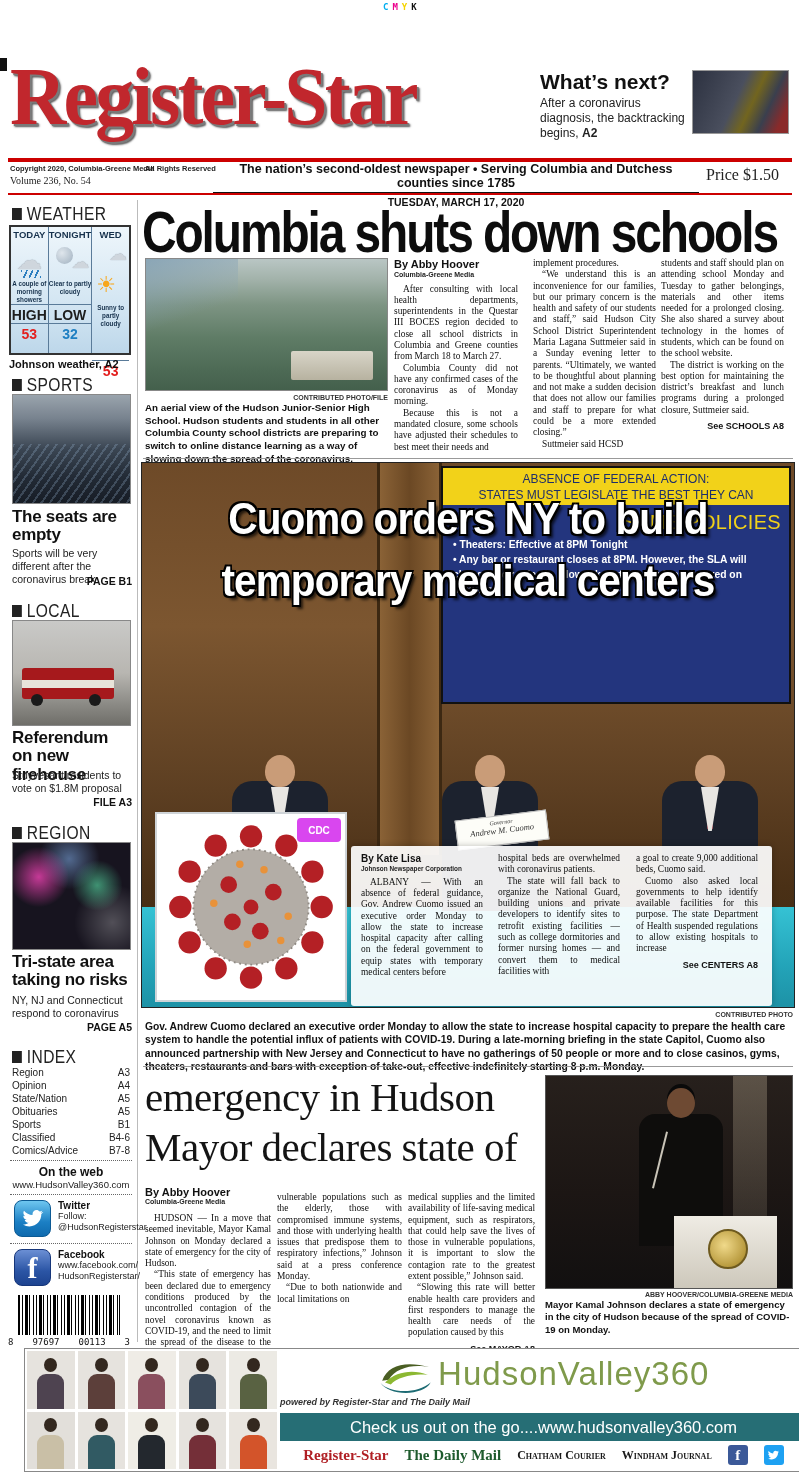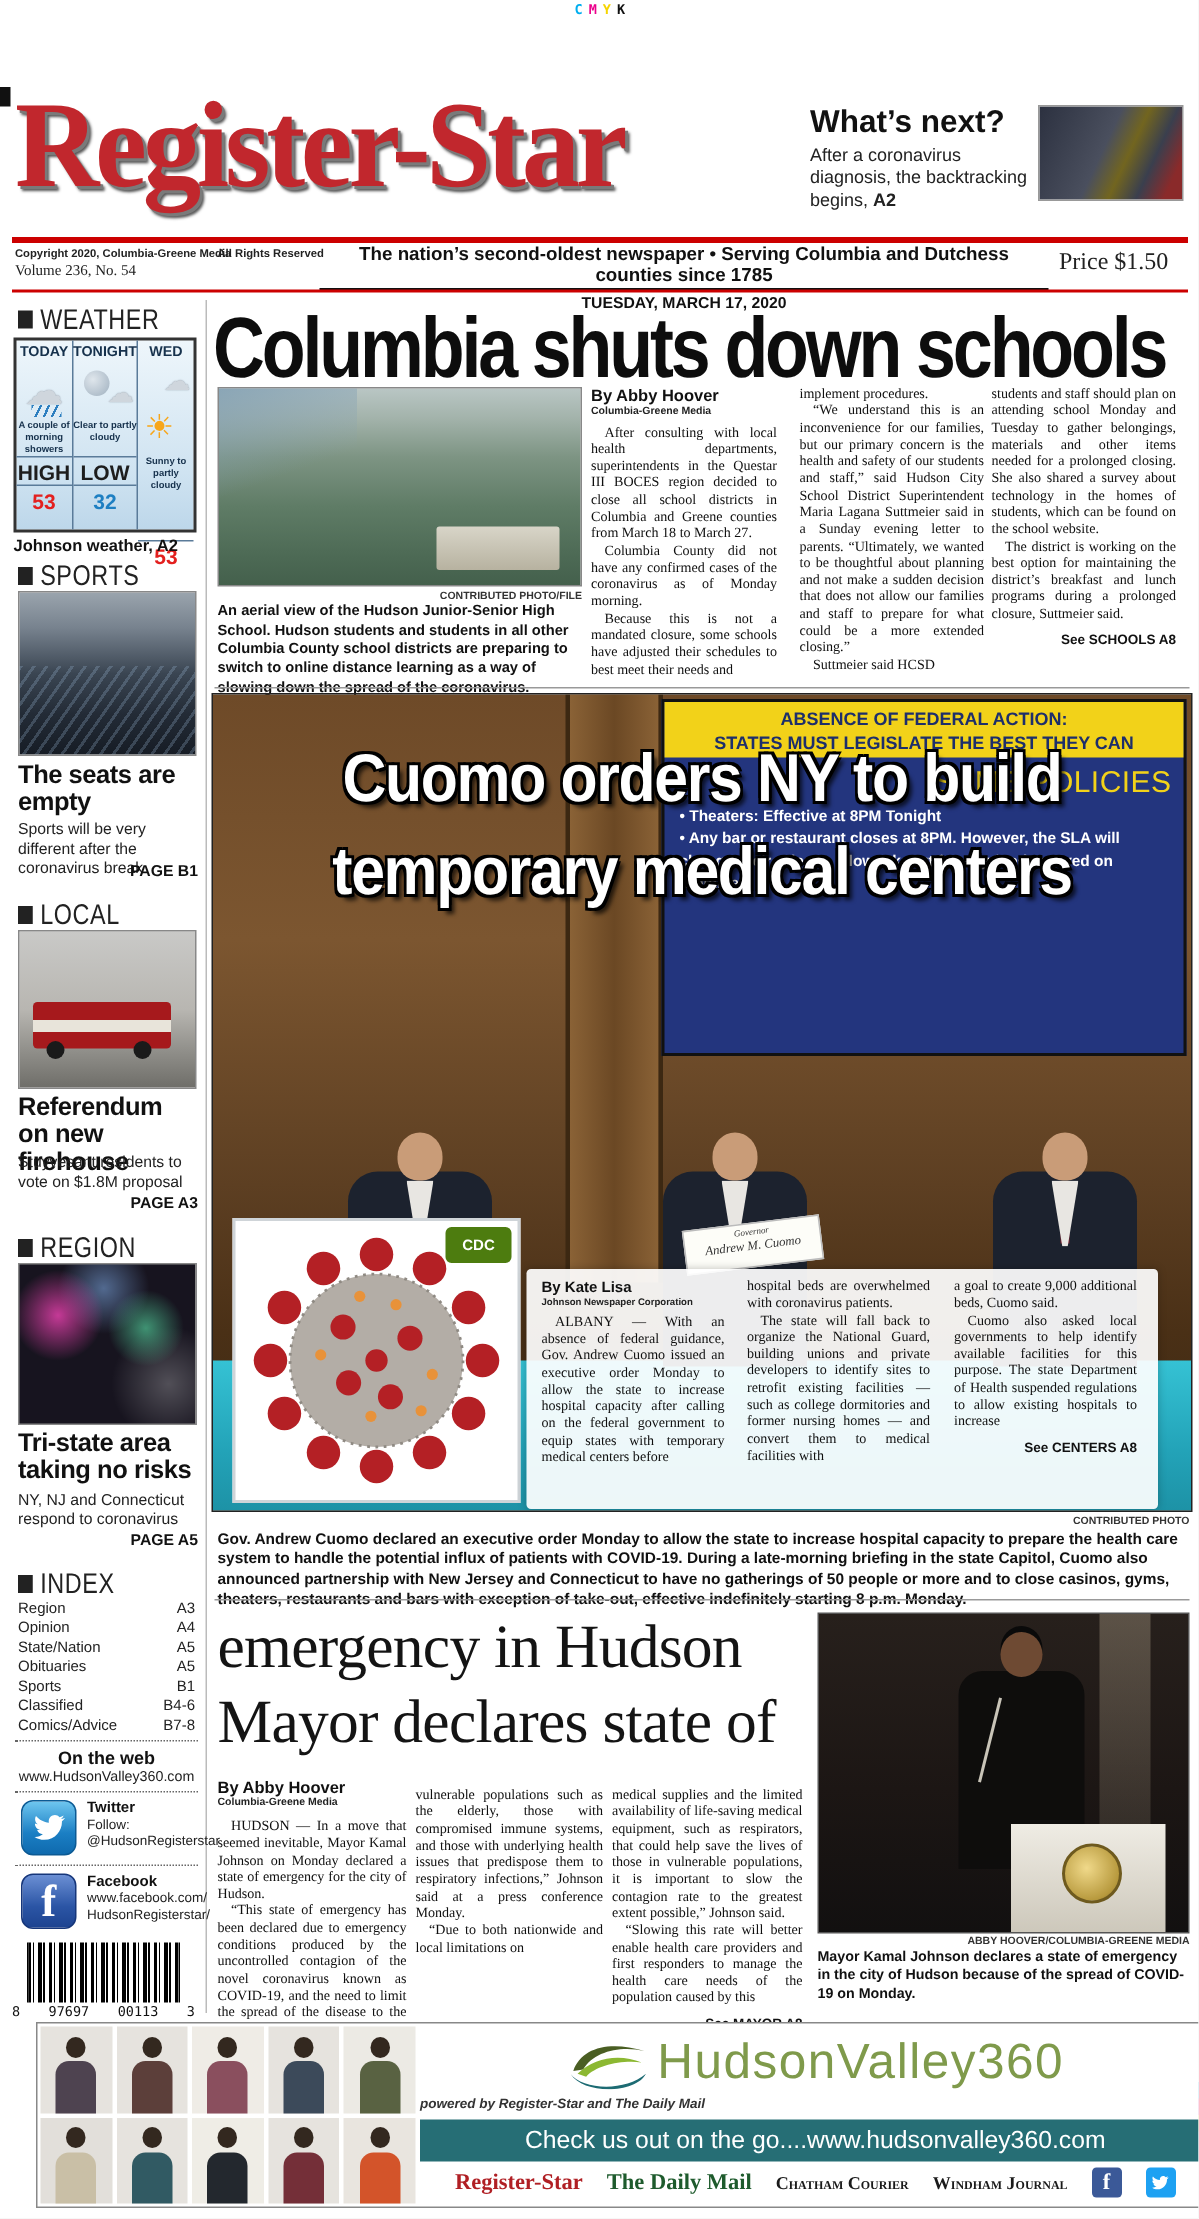--- a/index.html
+++ b/index.html
@@ -92,32 +92,32 @@
   .bodycol p.cont { text-indent:0; }
   .byline { font-weight:bold; font-size:11px; color:#111; font-family:"Liberation Sans",sans-serif; }
   .byorg { font-weight:bold; font-size:7px; color:#222; font-family:"Liberation Sans",sans-serif; margin-bottom:4px; }
   .see-ref { font-weight:bold; font-size:9px; color:#111; text-align:right; font-family:"Liberation Sans",sans-serif; margin-top:5px; }
   .h-div { height:1px; background:#999; }
 
   
   .cuomo { left:141px; top:462px; width:654px; height:546px; border:1px solid #222; background:linear-gradient(180deg,#6e4a28 0%,#7c5630 30%,#5d3f22 60%,#4a3016 78%,#3a2611 100%); overflow:hidden; }
   .cuomo .panel-door { position:absolute; left:36%; top:0; width:10%; height:72%; background:linear-gradient(90deg,#8a6236,#6b4824 50%,#8a6236); border-left:3px solid #3c2812; border-right:3px solid #3c2812; }
   .cuomo .screen { position:absolute; left:299px; top:3px; width:350px; height:238px; background:#23357e; border:2px solid #111; }
-  .scr-yellow { background:#f2d219; color:#1d2e6b; font-weight:bold; font-size:12px; text-align:center; padding:4px 6px 2px 6px; line-height:1.3; }
+  .scr-yellow { background:#f2d219; color:#1d2e6b; font-weight:normal; font-size:12px; text-align:center; padding:4px 6px 2px 6px; line-height:1.3; }
   .scr-policies { color:#f2d219; font-weight:normal; font-size:20px; padding:6px 8px 2px 8px; letter-spacing:.3px;text-align:right; }
   .scr-bullets { color:#fff; font-weight:bold; font-size:10.3px; line-height:1.45; padding:2px 10px; }
   .scr-bullets div::before { content:"• "; }
   .cuomo .table { position:absolute; left:0; bottom:0; width:100%; height:100px; background:linear-gradient(180deg,#35c2d4,#23a3b8 60%,#1d92a6); }
   .fig { position:absolute; width:96px; height:130px; background:#1c222e; border-radius:20px 20px 0 0; }
   .fig::before { content:""; position:absolute; left:50%; top:-26px; margin-left:-15px; width:30px; height:32px; border-radius:50% 50% 45% 45%; background:#c99c78; }
   .fig::after { content:""; position:absolute; left:50%; top:6px; margin-left:-9px; width:18px; height:44px; background:#e8e6e2; clip-path:polygon(0 0,100% 0,60% 100%,40% 100%); }
   .fig .tie { position:absolute; left:50%; top:8px; margin-left:-3px; width:6px; height:40px; background:#7a2330; }
   .overlay-hl { position:absolute; left:0; width:100%; text-align:center; font-weight:bold; font-size:45px; letter-spacing:-1px; color:#fff; transform:scaleX(.9); text-shadow:-2px -2px 0 #000, 2px -2px 0 #000, -2px 2px 0 #000, 2px 2px 0 #000, 4px 4px 3px rgba(0,0,0,.7); white-space:nowrap; }
   .virus-box { position:absolute; left:13px; top:349px; width:192px; height:190px; background:#fff; border:2px solid #cfd4d8; }
-  .cdc-chip { position:absolute; right:4px; top:4px; width:44px; height:24px; background:#4d7c0f; border-radius:4px; color:#fff; font-weight:bold; font-size:10px; display:flex; align-items:center; justify-content:center; gap:2px; }
+  .cdc-chip { position:absolute; right:4px; top:4px; width:44px; height:24px; background:#d946ef; border-radius:4px; color:#fff; font-weight:bold; font-size:10px; display:flex; align-items:center; justify-content:center; gap:2px; }
   .nameplate { position:absolute; left:314px; top:352px; width:92px; height:30px; background:#fdfdf8; border:1px solid #bbb; transform:rotate(-7deg); text-align:center; font-family:"Liberation Serif",serif; font-style:italic; color:#333; padding-top:3px; }
   .nameplate .n1 { font-size:6px; } .nameplate .n2 { font-size:8.5px; }
   .cuomo-panel { position:absolute; left:209px; top:383px; width:421px; height:160px; background:rgba(255,255,255,.92); border-radius:3px; box-shadow:0 0 6px rgba(0,0,0,.25); }
   .cp-col { position:absolute; top:7px; }
 
   
   .mayor-hl { left:145px; top:1072px; font-family:"Liberation Serif", serif; font-size:41px; line-height:1.22; color:#141414; letter-spacing:-.5px; }
   .mayor-photo { left:545px; top:1075px; width:248px; height:214px; border:1px solid #555; background:linear-gradient(180deg,#27201c 0%,#1c1614 55%,#121010 100%); overflow:hidden; }
   .mayor-photo .light { position:absolute; right:10%; top:0; width:14%; height:100%; background:linear-gradient(180deg,rgba(190,175,150,.35),rgba(190,175,150,.08)); }
   .mayor-fig { position:absolute; left:38%; top:18%; width:34%; height:62%; background:#0e0d0c; border-radius:16px 16px 0 0; }
@@ -220,21 +220,21 @@
   <div class="abs sb-title" style="left:12px;top:508px;width:120px">The seats are empty</div>
   <div class="abs sb-desc" style="left:12px;top:547px;width:122px">Sports will be very different after the coronavirus break</div>
   <div class="abs sb-page" style="left:12px;top:575px;width:120px">PAGE B1</div>
 
   <div class="abs sec-head" style="left:12px;top:600px"><span class="sq"></span><span>LOCAL</span></div>
   <div class="abs sb-photo photo-local" style="left:12px;top:620px;width:119px;height:106px">
       <div class="truck"></div>
     </div>
   <div class="abs sb-title" style="left:12px;top:729px;width:120px">Referendum on new firehouse</div>
   <div class="abs sb-desc" style="left:12px;top:769px;width:122px">Stuyvesant residents to vote on $1.8M proposal</div>
-  <div class="abs sb-page" style="left:12px;top:796px;width:120px">PAGE A3</div>
+  <div class="abs sb-page" style="left:12px;top:796px;width:120px">FILE A3</div>
 
   <div class="abs sec-head" style="left:12px;top:822px"><span class="sq"></span><span>REGION</span></div>
   <div class="abs sb-photo photo-region" style="left:12px;top:842px;width:119px;height:108px"></div>
   <div class="abs sb-title" style="left:12px;top:953px;width:122px">Tri-state area taking no risks</div>
   <div class="abs sb-desc" style="left:12px;top:994px;width:122px">NY, NJ and Connecticut respond to coronavirus</div>
   <div class="abs sb-page" style="left:12px;top:1021px;width:120px">PAGE A5</div>
 
   <div class="abs sec-head" style="left:12px;top:1046px"><span class="sq"></span><span>INDEX</span></div>
   <div class="abs" style="left:12px;top:1067px;width:118px">
     <div class="idx-row">

